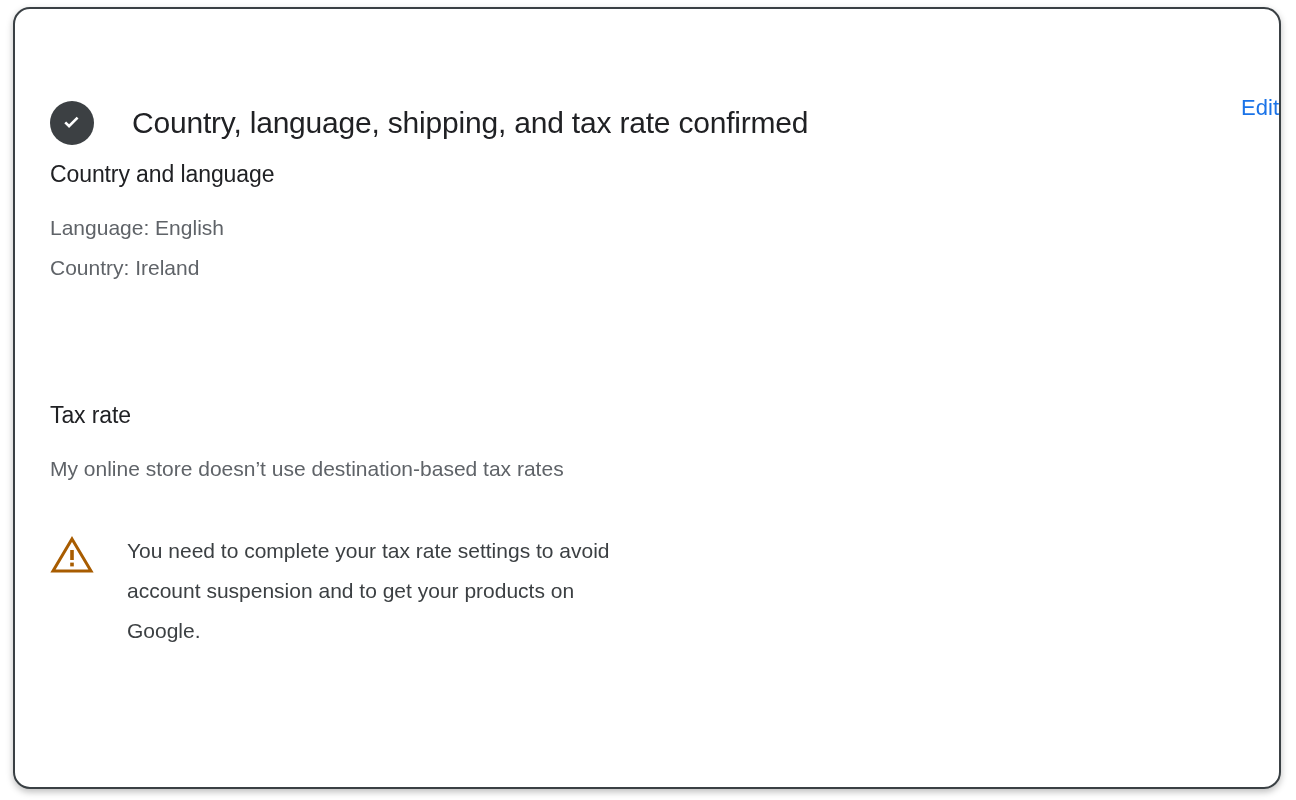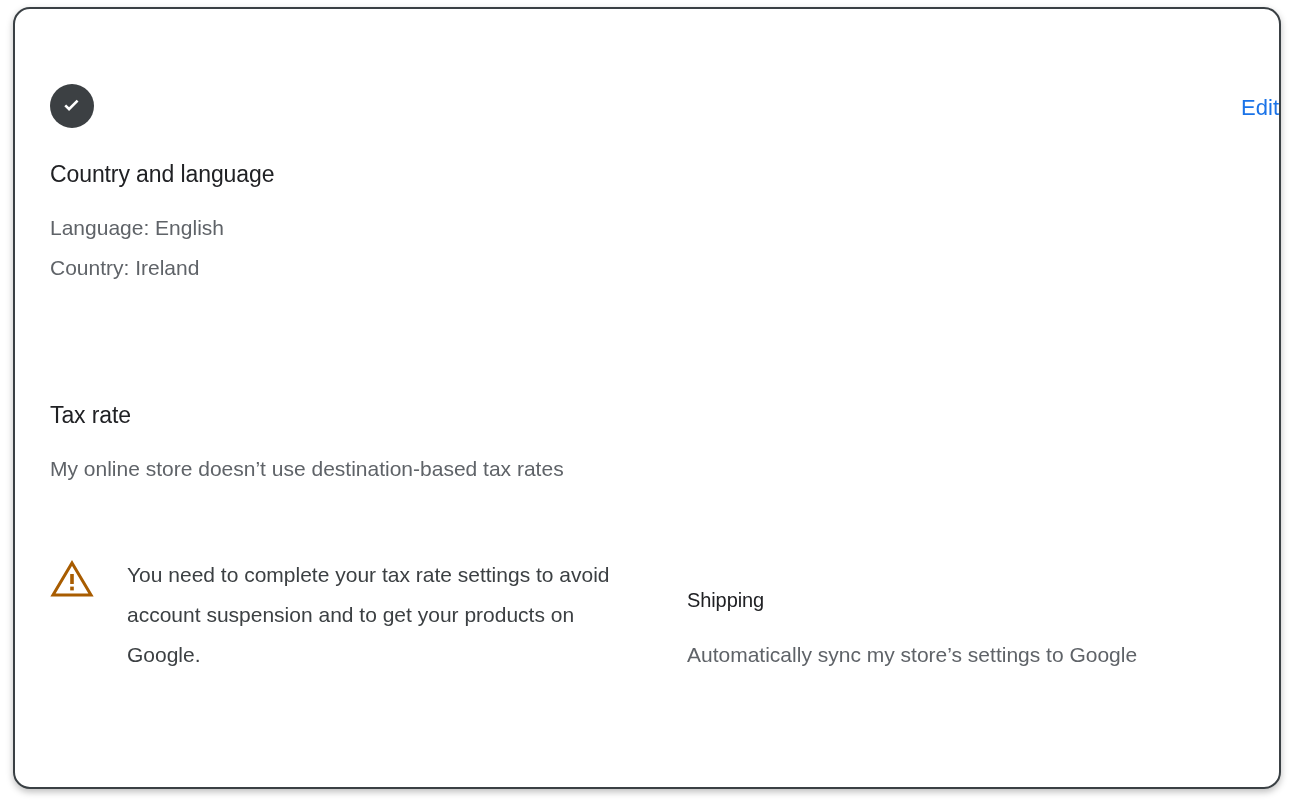--- a/index.html
+++ b/index.html
@@ -144,21 +144,21 @@
   .section-text.wrap { line-height: 41px; max-width: 540px; }
 
   .tax-block { margin-top: 112px; }
 
   .tax-text { max-width: 560px; }
 
   
   .warning {
     display: flex;
     align-items: flex-start;
-    margin-top: 66px;
+    margin-top: 42px;
   }
 
   .warn-icon {
     flex: 0 0 auto;
     width: 46px;
     height: 40px;
     margin-top: 4px;
     display: flex;
     align-items: flex-start;
     justify-content: flex-start;
@@ -182,20 +182,21 @@
   <section class="card">
 
     <div class="card-header">
 
       <div class="header-left">
         <span class="check-badge">
           <svg width="26" height="26" viewBox="0 0 24 24" aria-hidden="true">
             <path d="M9.3 16.6 4.9 12.2l1.7-1.7 2.7 2.7 7-7 1.7 1.7z" fill="#ffffff"></path>
           </svg>
         </span>
+        <h1 class="header-title">Country, language, shipping, and tax rate confirmed</h1>
       </div>
 
       <div class="header-right">
         <a class="edit-link">Edit</a>
       </div>
 
     </div>
 
     <div class="card-body">
       <div class="columns">
@@ -219,26 +220,18 @@
                   <rect x="20.2" y="15" width="3.6" height="10" fill="#a85c00"></rect>
                   <rect x="20.2" y="27.6" width="3.6" height="3.8" fill="#a85c00"></rect>
                 </svg>
               </span>
               <p class="warning-text">You need to complete your tax rate settings to avoid account suspension and to get your products on Google.</p>
             </div>
           </div>
 
         </div>
 
-        <div class="col-right">
-
-          <div class="section">
-            <h2 class="section-h-sm">Shipping</h2>
-            <p class="section-text wrap">Automatically sync my store’s settings to Google</p>
-          </div>
-
-        </div>
 
       </div>
     </div>
 
   </section>
 </div>
 
 </body></html>

